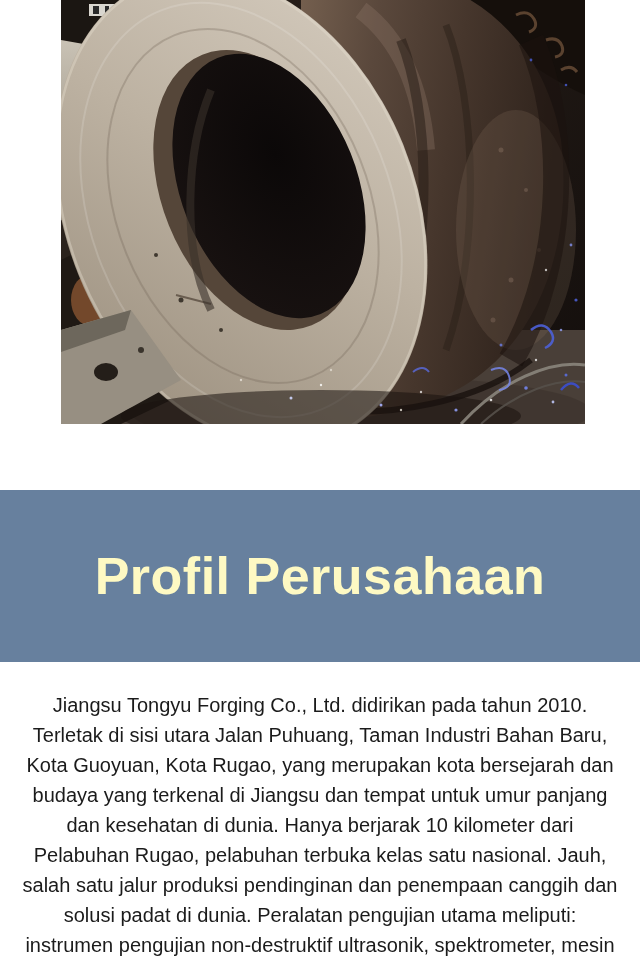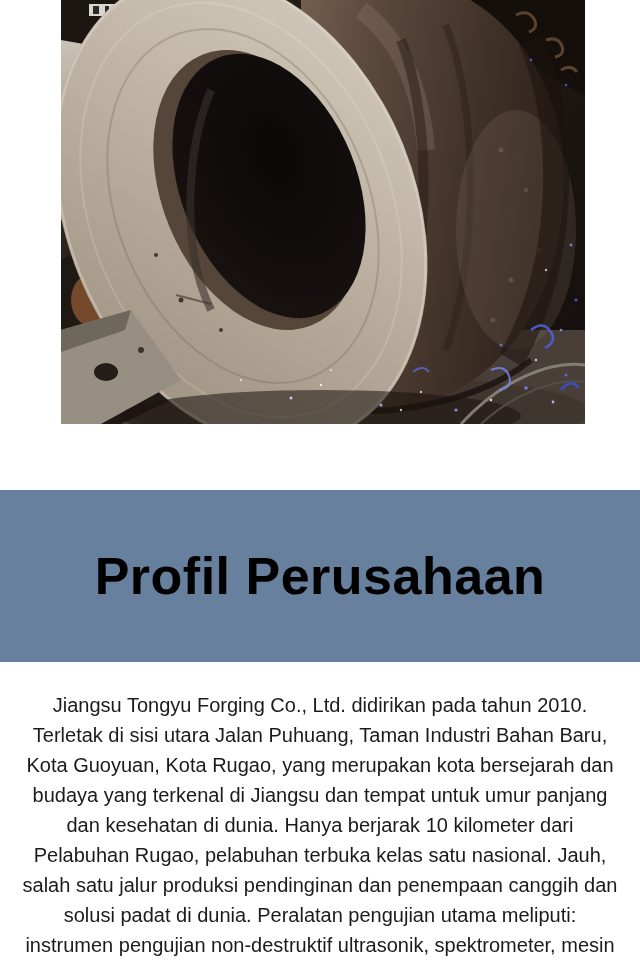--- a/index.html
+++ b/index.html
@@ -177,18 +177,18 @@
       <path d="M 430,370 q 14,-6 18,6 q 4,12 -10,14" stroke="#7586ea" stroke-width="2" fill="none" opacity="0.85"></path>
       <path d="M 500,390 q 10,-12 18,-2" stroke="#3b4fd0" stroke-width="2.5" fill="none" opacity="0.9"></path>
       <path d="M 352,372 q 10,-8 16,0" stroke="#5a6ce0" stroke-width="2" fill="none" opacity="0.8"></path>
       <circle cx="180" cy="380" r="1.2" fill="#e8e4da" opacity="0.8"></circle>
       <circle cx="270" cy="370" r="1.2" fill="#e8e4da" opacity="0.7"></circle>
       <circle cx="340" cy="410" r="1.2" fill="#e8e4da" opacity="0.8"></circle>
     </svg>
   </figure>
 
   <section class="banner" style="background-color: rgb(103, 128, 158);">
-    <h1 class="title" style="color: #000000;">Profil Perusahaan</h1>
+    <h1 class="title" style="color: #fef9c3;">Profil Perusahaan</h1>
   </section>
 
   <p class="profile-text">Jiangsu Tongyu Forging Co., Ltd. didirikan pada tahun 2010. Terletak di sisi utara Jalan Puhuang, Taman Industri Bahan Baru, Kota Guoyuan, Kota Rugao, yang merupakan kota bersejarah dan budaya yang terkenal di Jiangsu dan tempat untuk umur panjang dan kesehatan di dunia. Hanya berjarak 10 kilometer dari Pelabuhan Rugao, pelabuhan terbuka kelas satu nasional. Jauh, salah satu jalur produksi pendinginan dan penempaan canggih dan solusi padat di dunia. Peralatan pengujian utama meliputi: instrumen pengujian non-destruktif ultrasonik, spektrometer, mesin uji universal, mesin uji dampak, mikroskop optik dan lebih dari 20 set instrumen</p>
 
 </div>
 
 </body></html>

